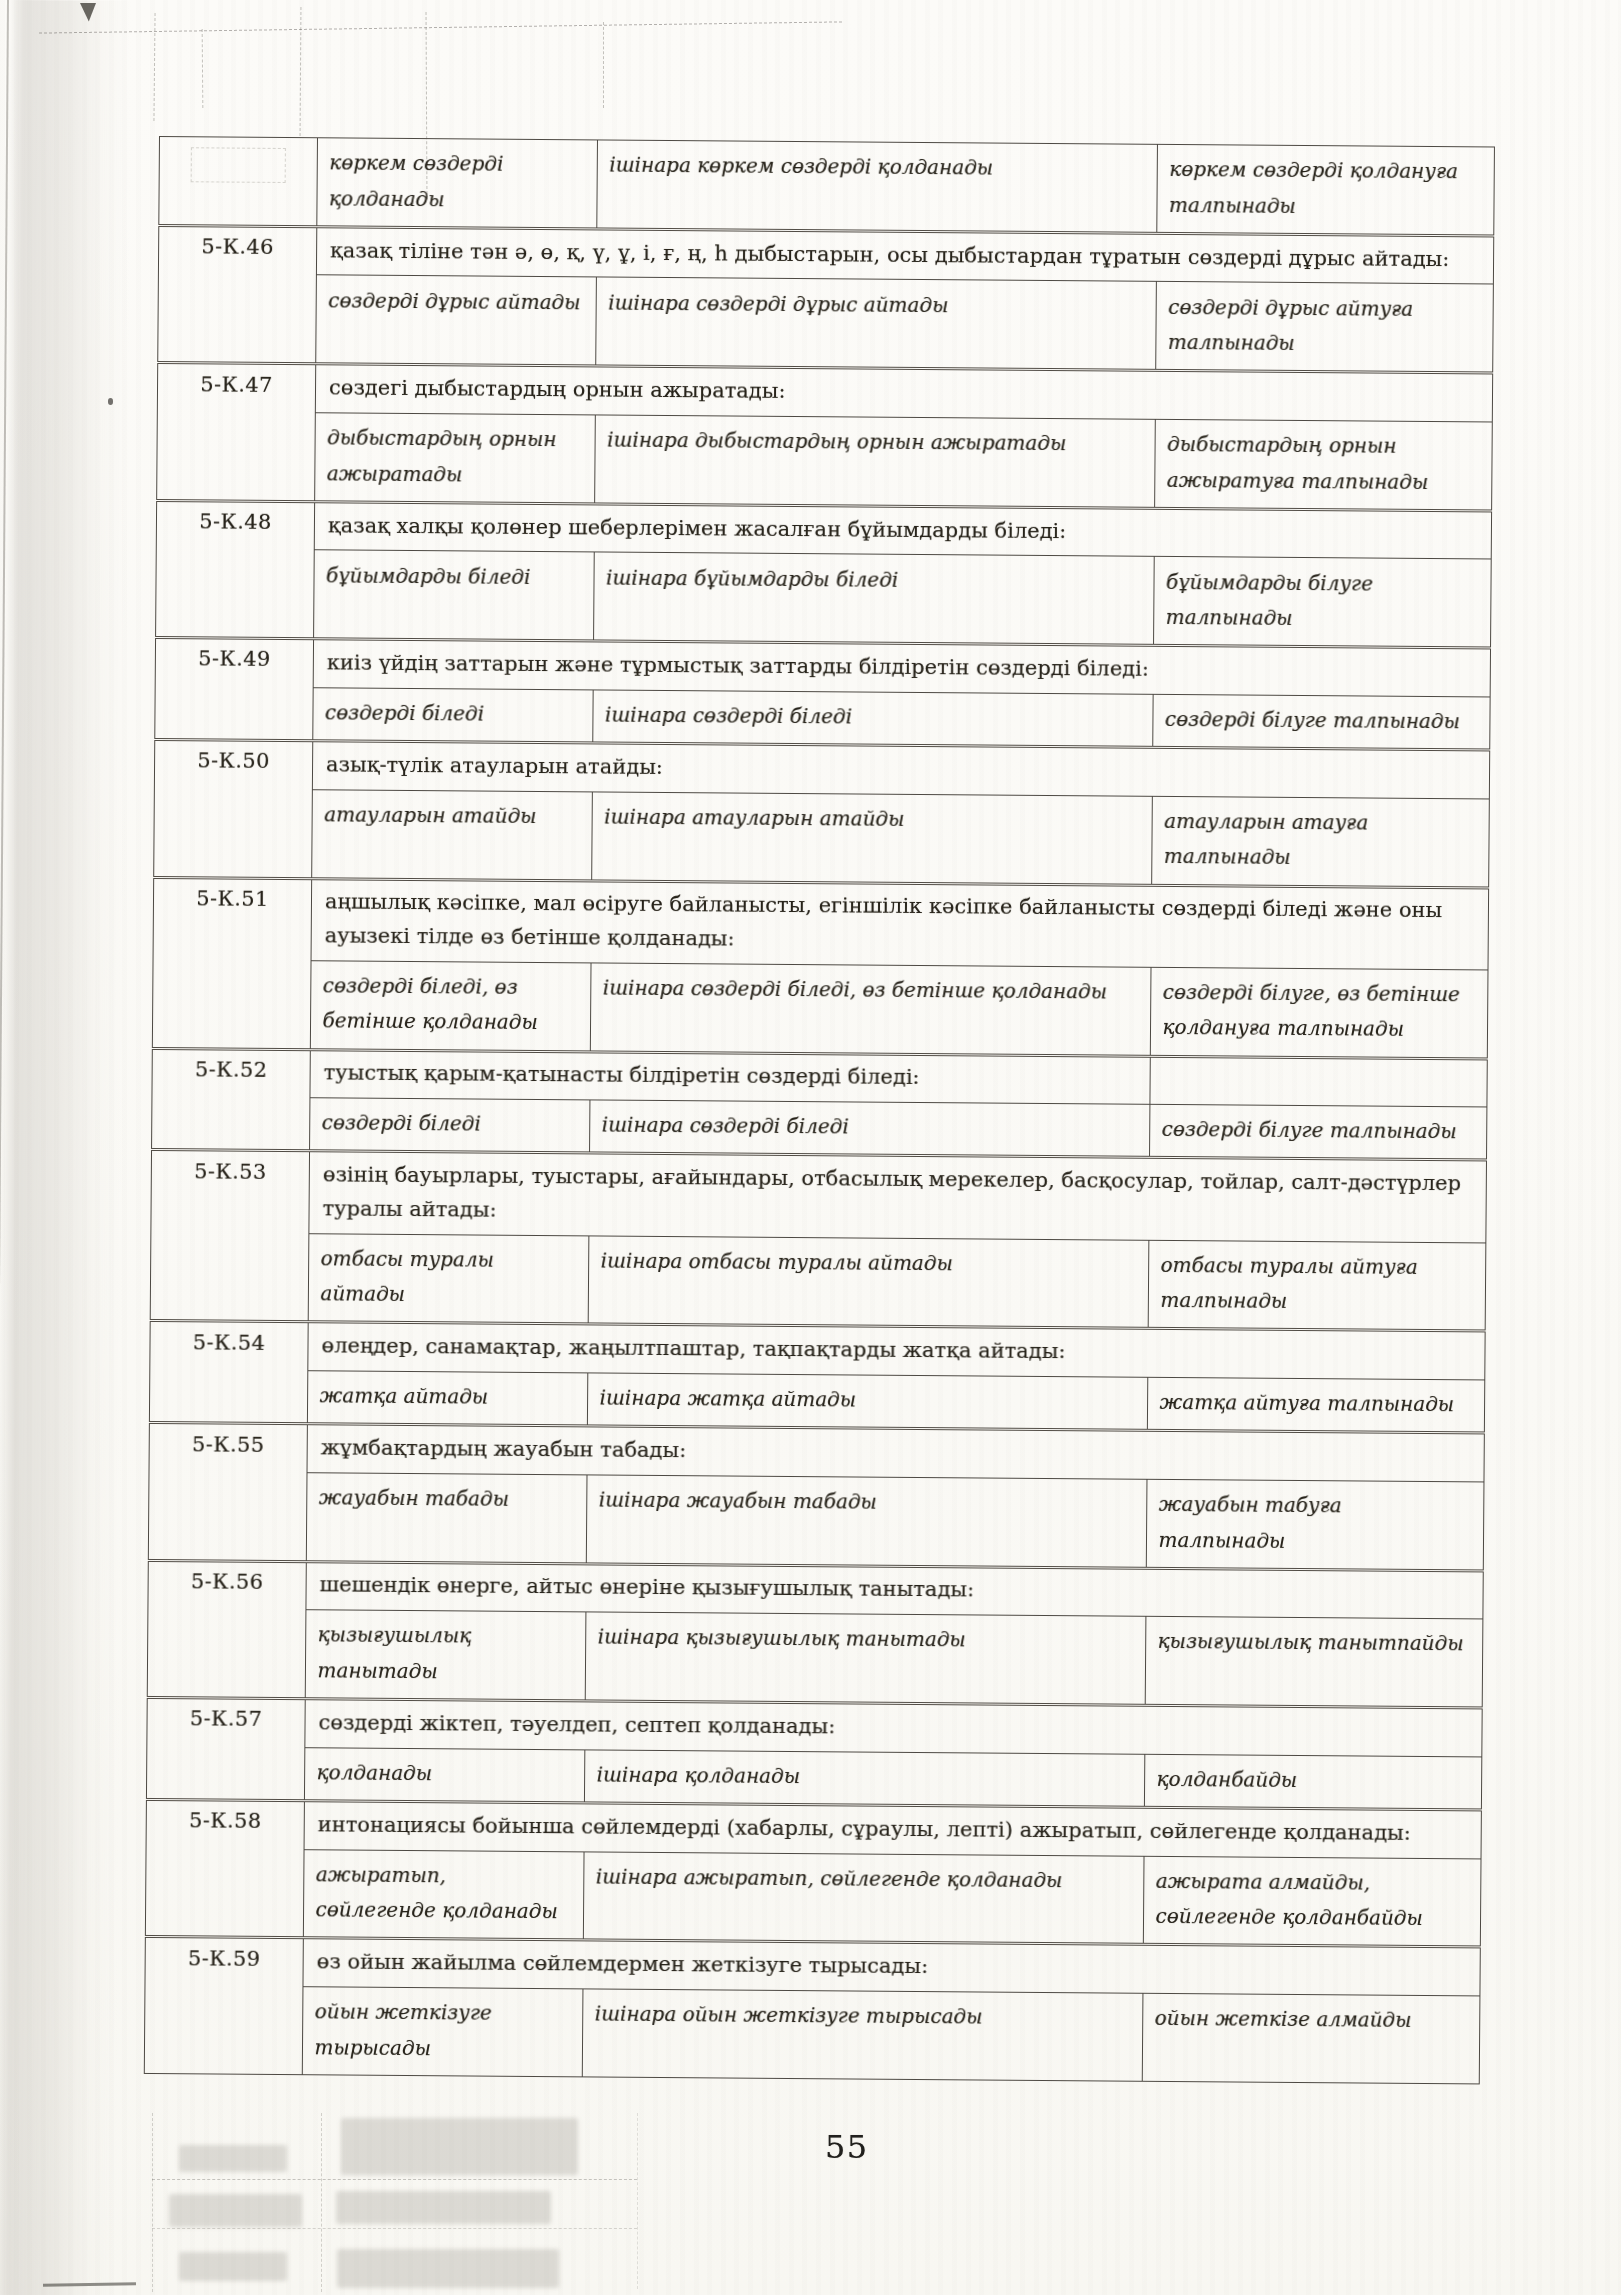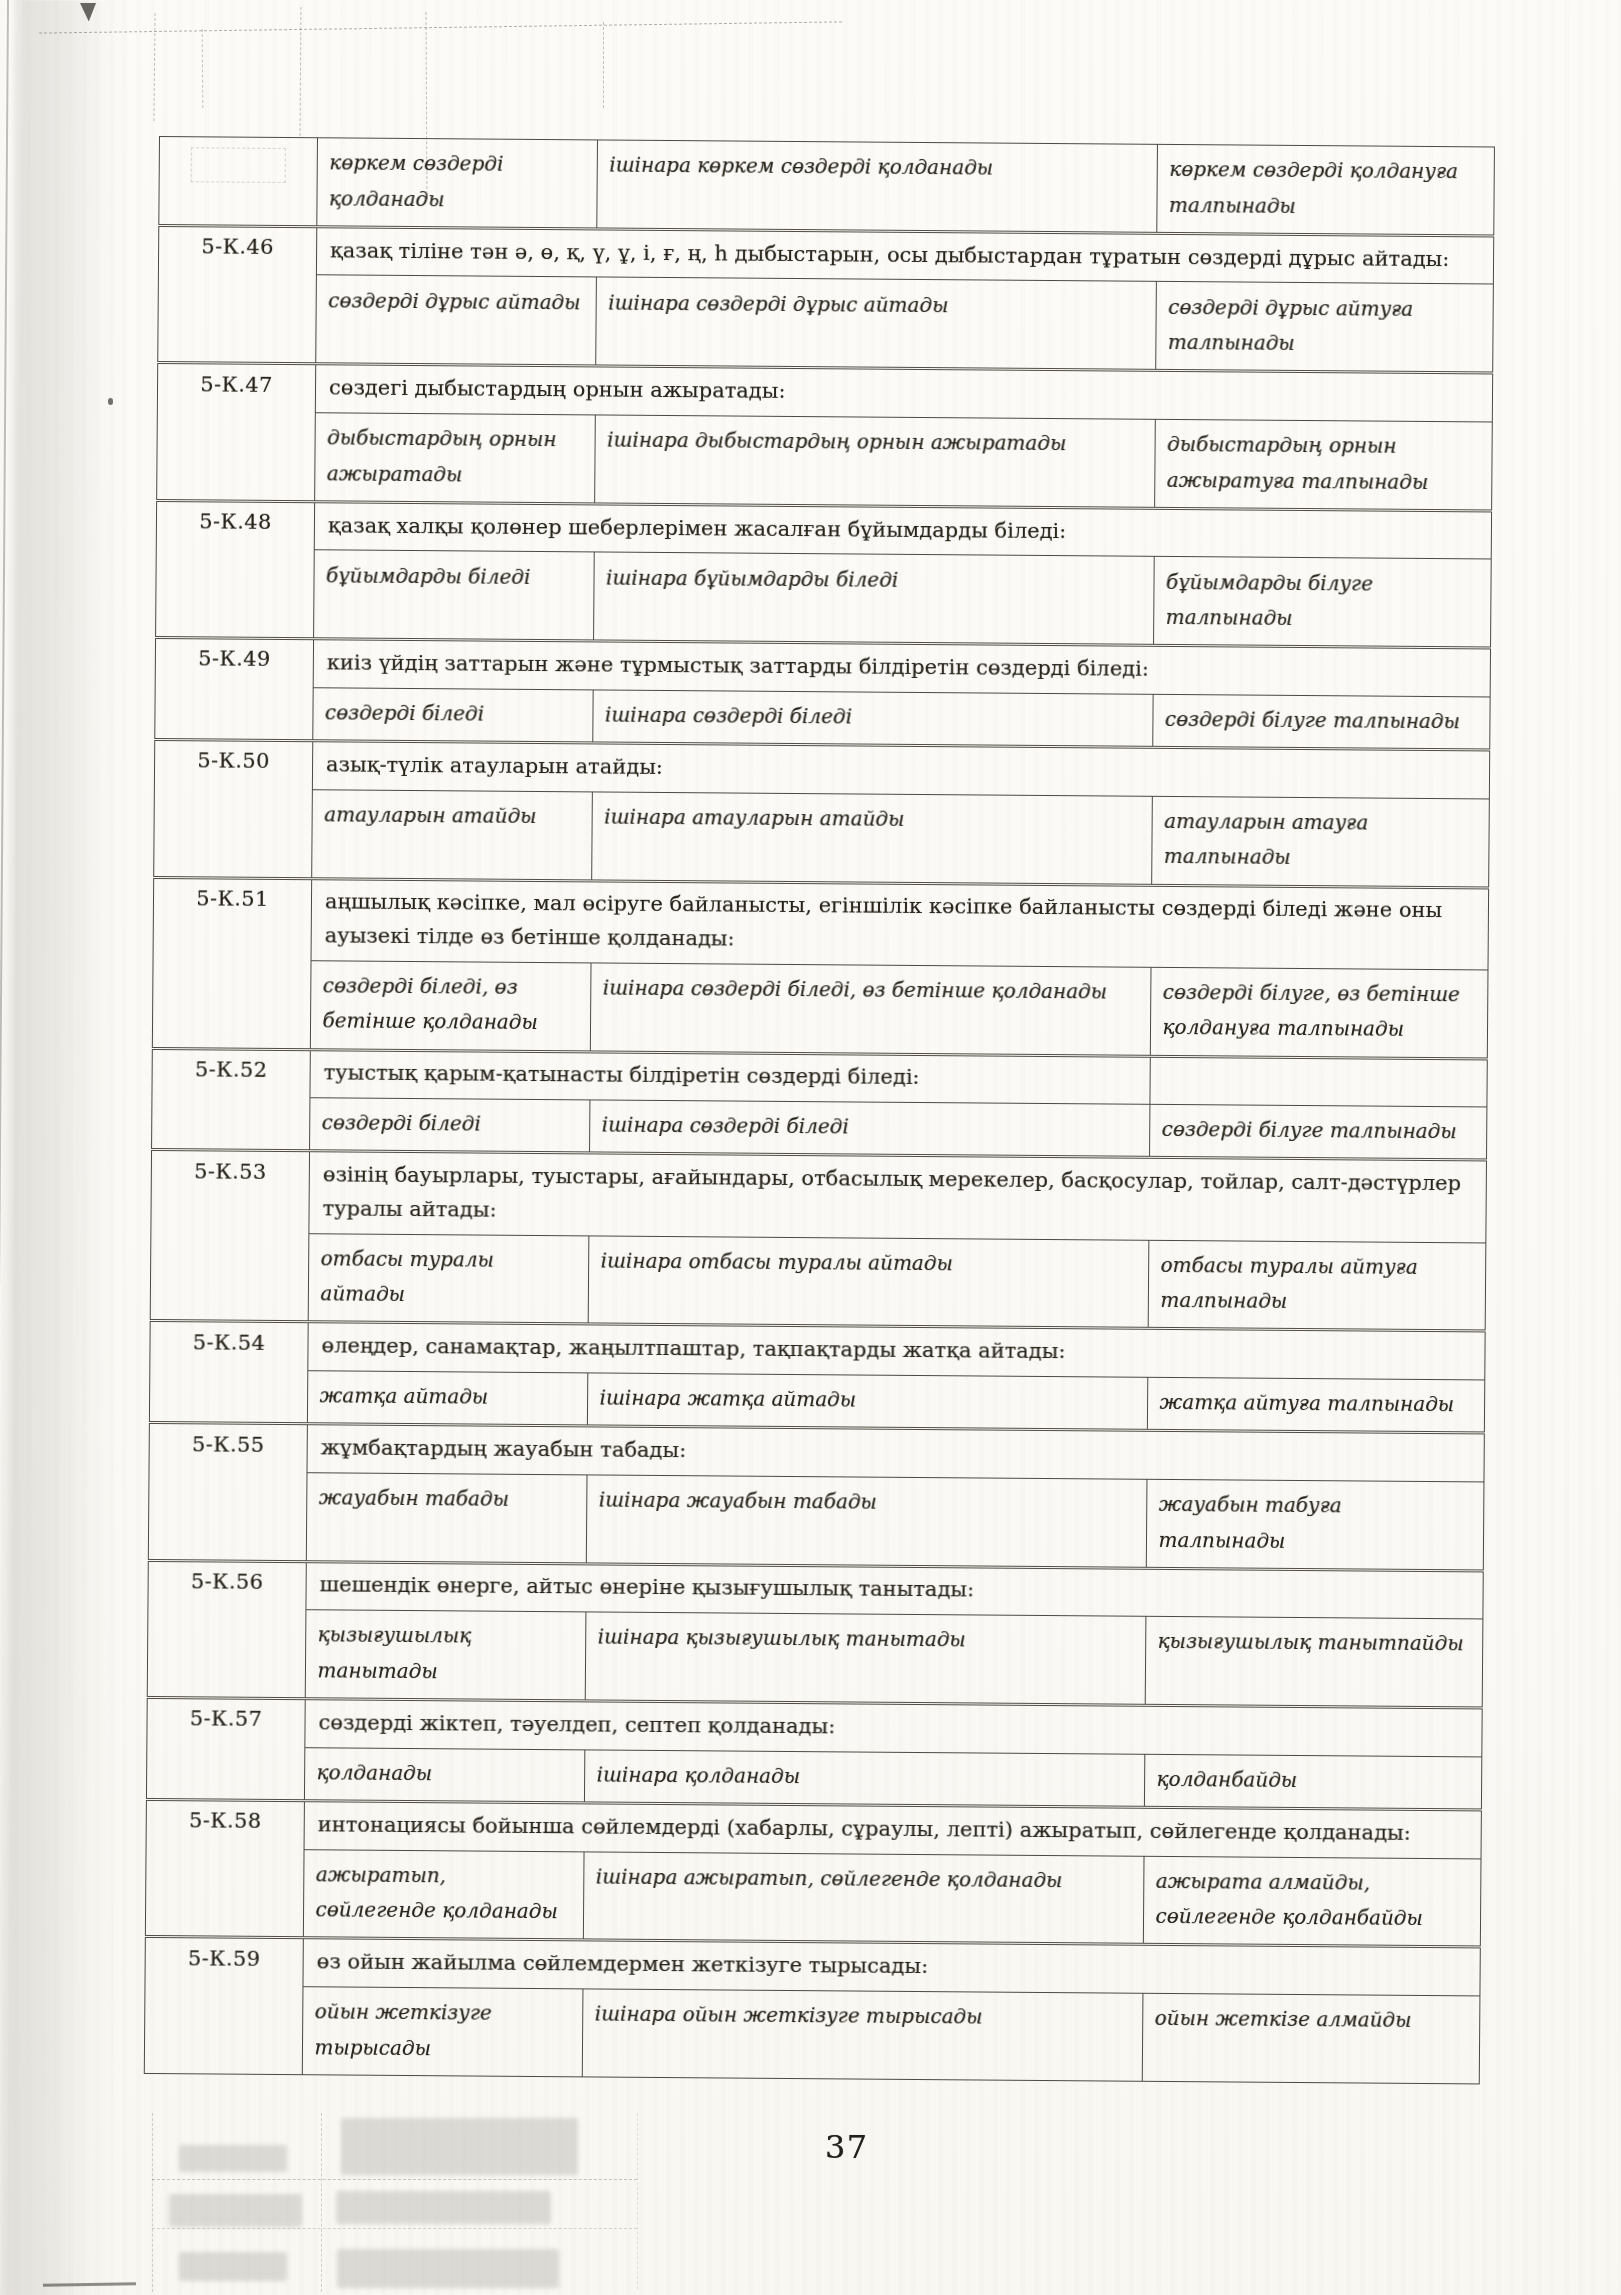--- a/index.html
+++ b/index.html
@@ -221,21 +221,21 @@
       <tr class="cr">
         <td class="crit">ойын жеткізуге тырысады</td>
         <td class="crit">ішінара ойын жеткізуге тырысады</td>
         <td class="crit">ойын жеткізе алмайды</td>
       </tr>
 
     </tbody>
       </table>
   </div>
 
-  <div class="pagenum">37</div>
+  <div class="pagenum">55</div>
 
   <div class="vdash" style="left:152px;top:2113px;height:179px;opacity:.7;"></div>
   <div class="vdash" style="left:321px;top:2113px;height:179px;opacity:.7;"></div>
   <div class="vdash" style="left:637px;top:2113px;height:176px;opacity:.45;"></div>
   <div class="hdash" style="left:152px;top:2179px;width:485px;opacity:.7;"></div>
   <div class="hdash" style="left:152px;top:2228px;width:485px;opacity:.5;"></div>
   <div class="blob" style="left:179px;top:2145px;width:108px;height:27px;"></div>
   <div class="blob" style="left:169px;top:2194px;width:133px;height:33px;"></div>
   <div class="blob" style="left:179px;top:2252px;width:108px;height:29px;"></div>
   <div class="blob" style="left:341px;top:2118px;width:237px;height:57px;"></div>

